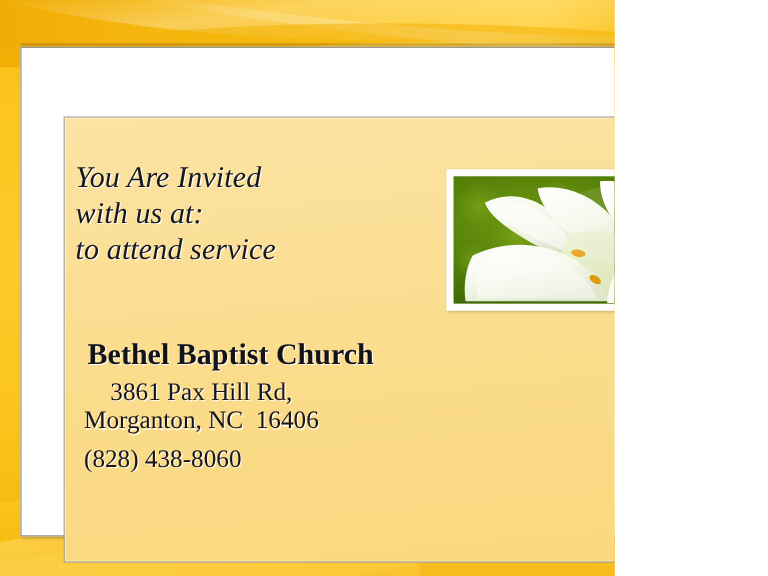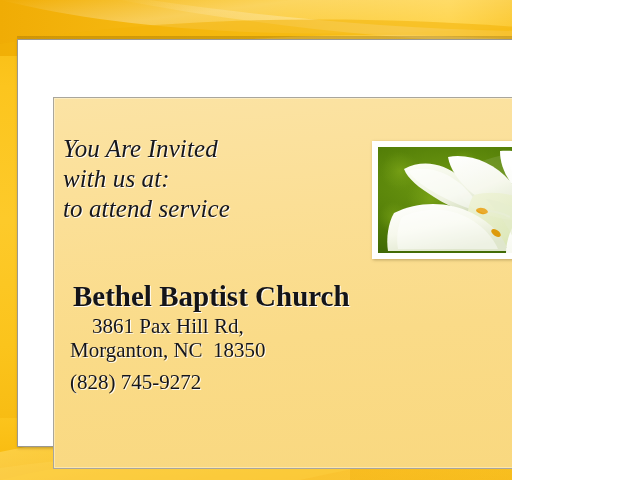--- a/index.html
+++ b/index.html
@@ -113,21 +113,21 @@
     letter-spacing: .1px;
   }
   .invite-title .tline { display: block; white-space: nowrap; }
 
   .org-name {
     position: absolute;
     left: 19px;
     top: 185px;
     font-family: "Liberation Serif", serif;
     font-weight: 700;
-    font-size: 29px;
+    font-size: 25px;
     line-height: 26px;
     color: #141418;
     text-shadow: 1px 1px 0 rgba(255,255,255,.9);
     white-space: nowrap;
   }
 
   .addr {
     position: absolute;
     left: 16px;
     top: 216px;
@@ -249,24 +249,24 @@
         <div class="invite-title">
           <span class="tline">You Are Invited</span>
           <span class="tline">with us at:</span>
           <span class="tline">to attend service</span>
         </div>
 
         <div class="org-name">Bethel Baptist Church</div>
 
         <div class="addr">
           <span class="aline">3861 Pax Hill Rd,</span>
-          <span class="aline">Morganton, NC  18350</span>
+          <span class="aline">Morganton, NC  16406</span>
         </div>
 
-        <div class="phone">(828) 745-9272</div>
+        <div class="phone">(828) 438-8060</div>
 
         <div class="photo-frame">
           <div class="photo">
             <svg viewBox="0 0 242 106" preserveAspectRatio="none">
               <defs>
                 <radialGradient id="greenbg" cx="0.30" cy="0.35" r="0.95">
                   <stop offset="0%" stop-color="#6f9a12"></stop>
                   <stop offset="45%" stop-color="#547f08"></stop>
                   <stop offset="100%" stop-color="#2f5503"></stop>
                 </radialGradient>

